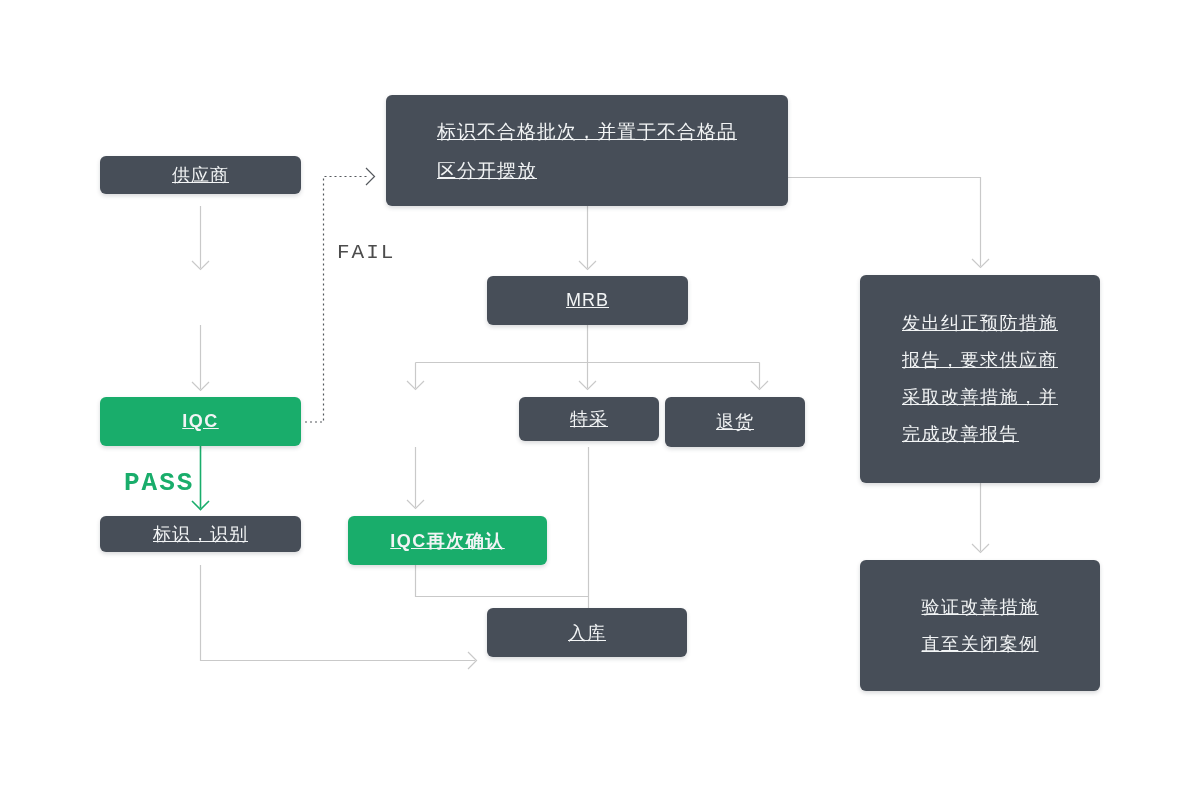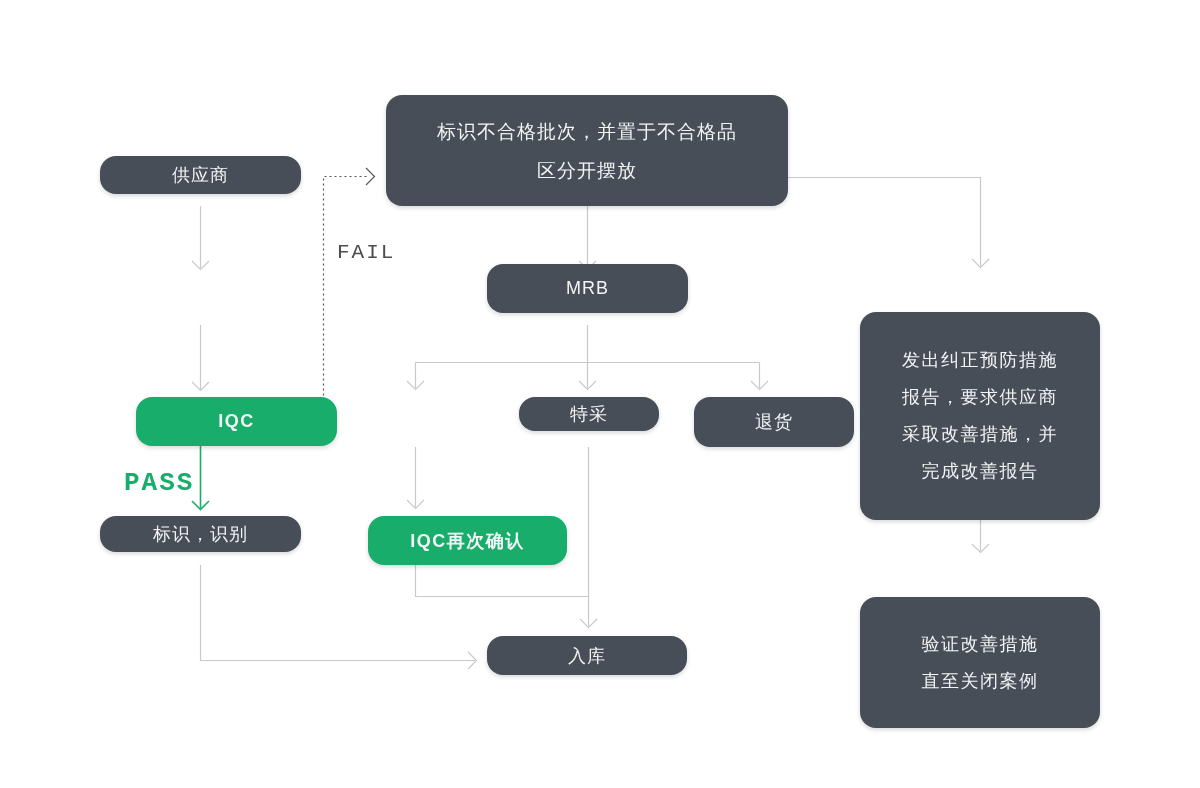--- a/index.html
+++ b/index.html
@@ -19,29 +19,30 @@
   }
   .wires{position:absolute;left:0;top:0;width:1200px;height:788px;}
   .conn{stroke:var(--connector);stroke-width:1.2;fill:none;}
   .conn-green{stroke:var(--box-green);stroke-width:1.6;fill:none;}
   .conn-dash{stroke:var(--dashed);stroke-width:1.2;fill:none;stroke-dasharray:2 3;}
   .chev{stroke:var(--connector);stroke-width:1.2;fill:none;}
   .chev-green{stroke:var(--box-green);stroke-width:1.6;fill:none;}
   .chev-dark{stroke:var(--dashed);stroke-width:1.2;fill:none;}
   .node{
     position:absolute;display:flex;align-items:center;justify-content:center;
-    text-align:center;border-radius:16px;color:var(--box-text);
+    border-radius:6px;color:var(--box-text);
     font-size:18px;white-space:pre-line;
     box-shadow:0 2px 4px rgba(40,46,54,0.18);
     letter-spacing:1px;
+    text-decoration:underline;
   }
   .dark{background:var(--box-dark);}
-  .green{background:var(--box-green);font-weight:600;letter-spacing:1.5px;margin-left:36px;}
+  .green{background:var(--box-green);font-weight:600;letter-spacing:1.5px;}
   .big{font-size:19px;line-height:39px;}
-  .para{font-size:18px;line-height:37px;letter-spacing:1.5px;margin-top:37px;}
+  .para{font-size:18px;line-height:37px;letter-spacing:1.5px;}
   .tag{
     position:absolute;font-size:21px;letter-spacing:2px;font-weight:400;
   }
   .tag-fail{color:var(--fail-label);font-family:Liberation Mono, monospace;}
   .tag-pass{color:var(--box-green);font-size:26px;font-weight:600;font-family:Liberation Mono, monospace;}
 </style>
 </head>
 <body>
 
 <div class="canvas">
@@ -120,30 +121,30 @@
 
   <div class="node dark" style="left:100px;top:516px;width:201px;height:36px">标识，识别</div>
 
   <div class="tag tag-pass" style="left:124px;top:468px">PASS</div>
 
   <div class="tag tag-fail" style="left:337px;top:241px">FAIL</div>
 
   <div class="node dark big" style="left:386px;top:95px;width:402px;height:111px">标识不合格批次，并置于不合格品
 区分开摆放</div>
 
-  <div class="node dark" style="left:487px;top:264px;width:201px;height:49px">MRB</div>
+  <div class="node dark" style="left:487px;top:276px;width:201px;height:49px">MRB</div>
 
 
-  <div class="node dark" style="left:519px;top:397px;width:140px;height:34px">特采</div>
+  <div class="node dark" style="left:519px;top:397px;width:140px;height:44px">特采</div>
 
-  <div class="node dark" style="left:694px;top:397px;width:160px;height:50px">退货</div>
+  <div class="node dark" style="left:665px;top:397px;width:140px;height:50px">退货</div>
 
-  <div class="node green" style="left:332px;top:516px;width:199px;height:49px">IQC再次确认</div>
+  <div class="node green" style="left:348px;top:516px;width:199px;height:49px">IQC再次确认</div>
 
-  <div class="node dark" style="left:487px;top:636px;width:200px;height:39px">入库</div>
+  <div class="node dark" style="left:487px;top:608px;width:200px;height:49px">入库</div>
 
   <div class="node dark para" style="left:860px;top:275px;width:240px;height:208px">发出纠正预防措施
 报告，要求供应商
 采取改善措施，并
 完成改善报告</div>
 
   <div class="node dark para" style="left:860px;top:560px;width:240px;height:131px">验证改善措施
 直至关闭案例</div>
 
 </div>

